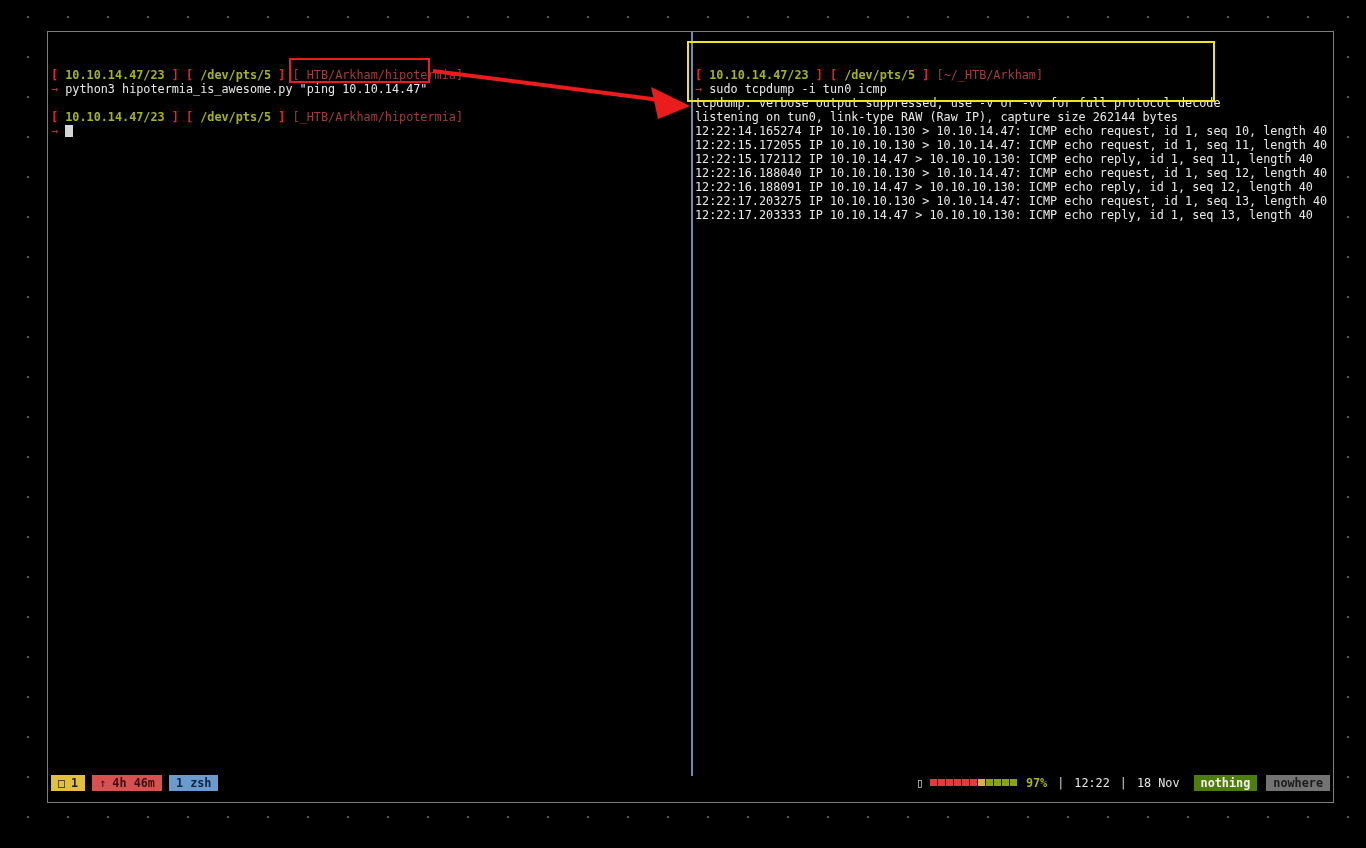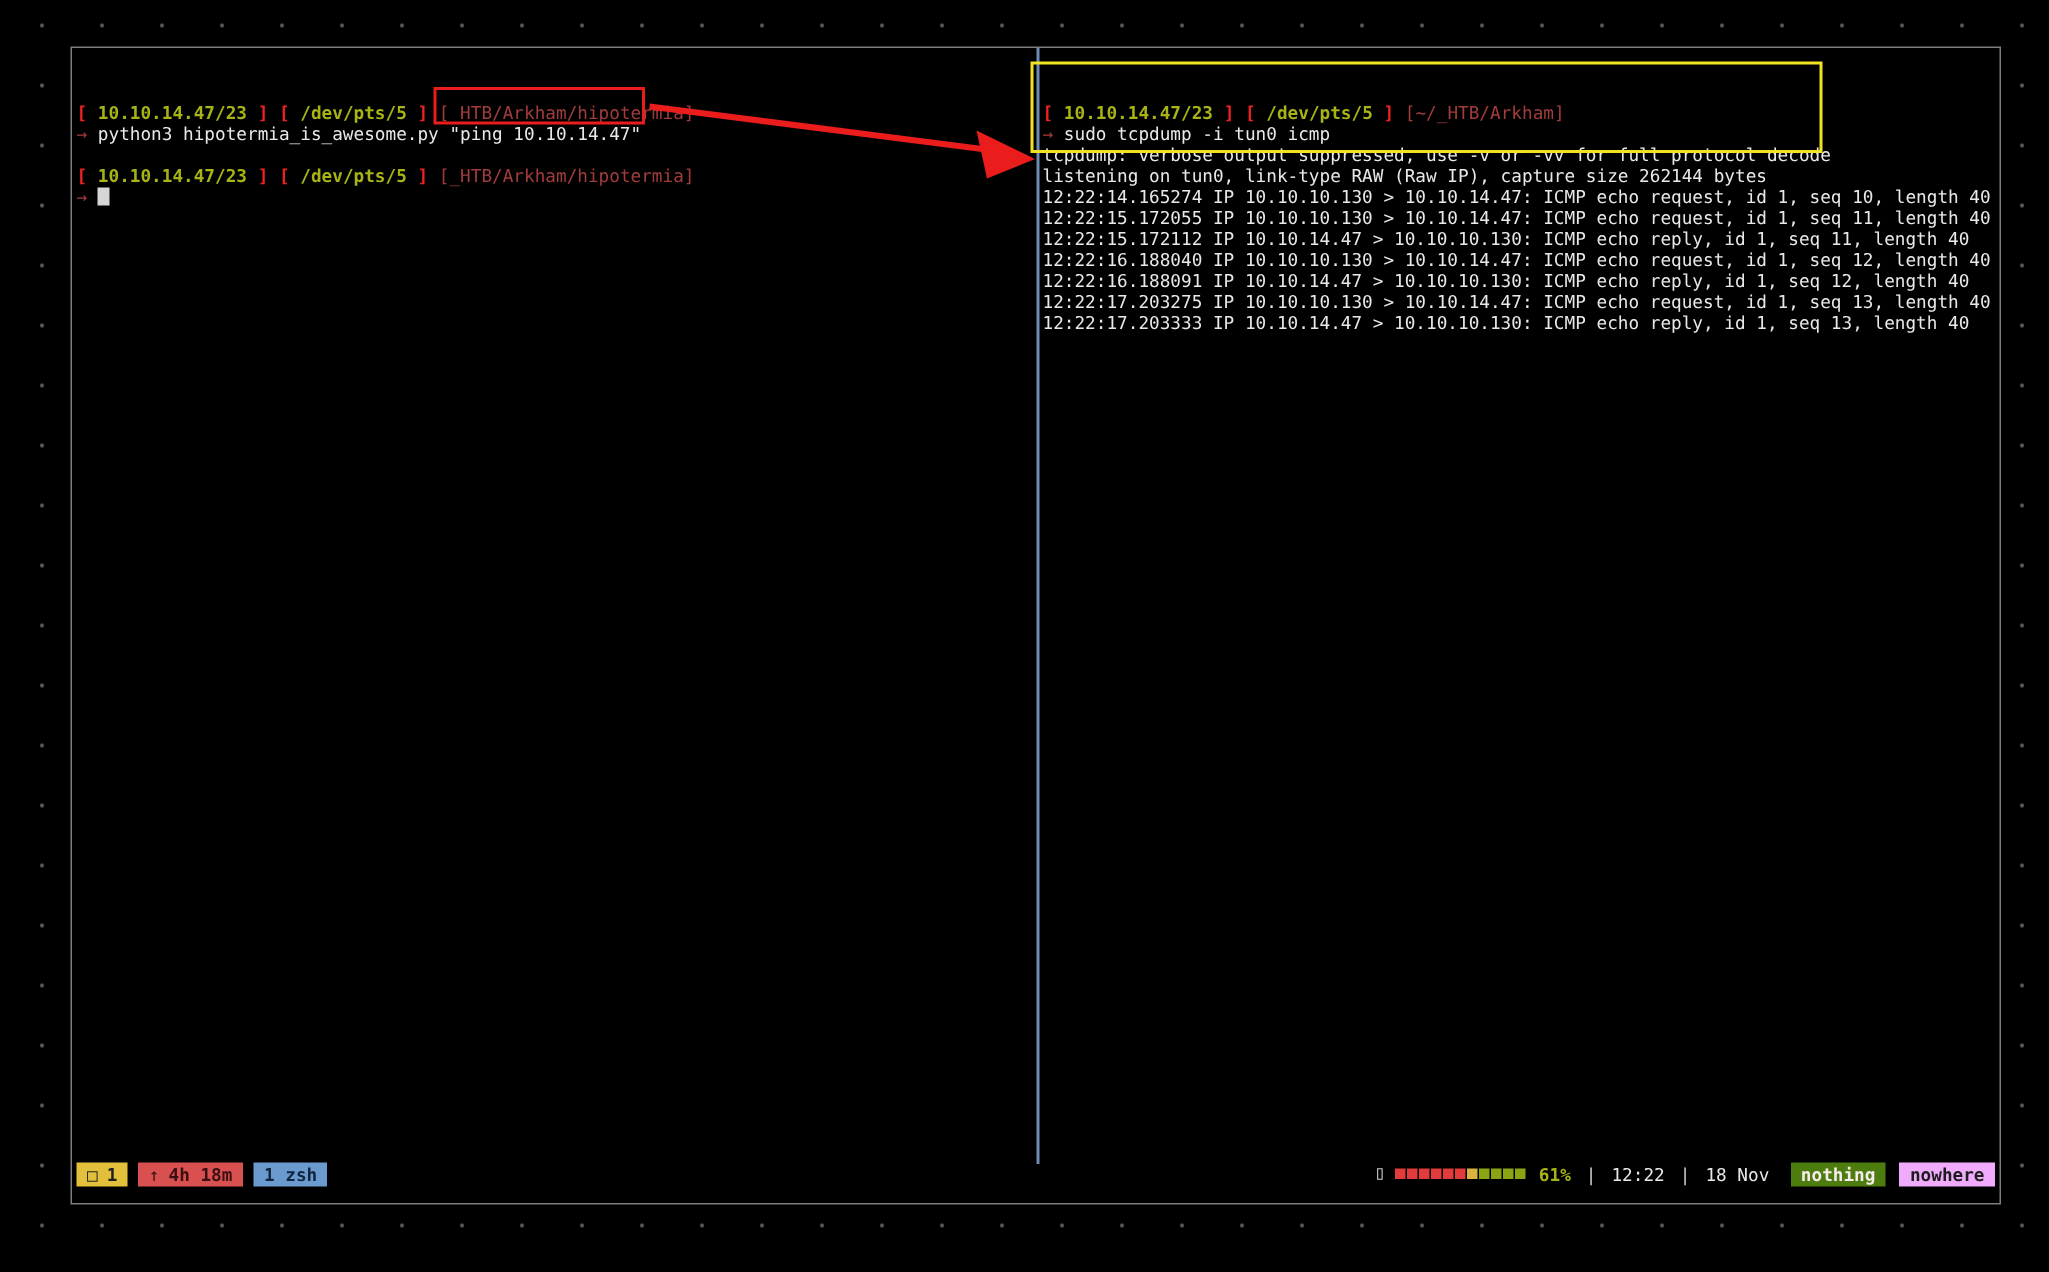--- a/index.html
+++ b/index.html
@@ -45,21 +45,21 @@
   .b-red    { background:#d95050; color:#3c1010; }
   .b-blue   { background:#6b9ace; color:#102540;align-items:center; }
   .b-icon { margin-right:6px; font-weight:normal; }
   .tofu { color:#c8c8c8; font-size:13px; }
   .battery { display:inline-flex; gap:1px; align-items:center; }
   .bblock { display:inline-block; width:7px; height:7px; }
   .pct { color:#a8b414; font-weight:bold; margin-left:3px; }
   .sb-sep { color:#d0d0d0; margin:0 4px; }
   .clock { color:#e8e8e8; }
   .b-nothing { background:#4d7c0f; color:#f7ecec; margin-left:8px; }
-  .b-nowhere { background:#f0abfc; color:#1c1c1c; margin-left:3px; }
+  .b-nowhere { background:#737373; color:#1c1c1c; margin-left:3px; }
 
   
   .ann { position:absolute; z-index:10; pointer-events:none; }
   .red-box    { left:289px; top:58px; width:141px; height:25px; border:2px solid #ea1c1c; }
   .yellow-box { left:687px; top:41px; width:528px; height:61px; border:2px solid #f0e422; }
   svg.arrow-overlay { position:absolute; left:0; top:0; z-index:10; pointer-events:none; }
 </style>
 </head>
 <body>
 
@@ -90,42 +90,42 @@
   </div>
 
   <div class="statusbar">
     <div class="sb-left">
       <span class="badge b-yellow">
           <span class="b-icon">□</span>
           <span>1</span>
         </span>
       <span class="badge b-red">
           <span class="b-icon">↑</span>
-          <span>4h 18m</span>
+          <span>4h 46m</span>
         </span>
       <span class="badge b-blue">
           <span>1 zsh</span>
         </span>
     </div>
     <div class="sb-right">
       <span class="tofu">▯</span>
       <span class="battery">
           <span class="bblock" style="background:#e23b3b"></span>
           <span class="bblock" style="background:#e23b3b"></span>
           <span class="bblock" style="background:#e23b3b"></span>
           <span class="bblock" style="background:#e23b3b"></span>
           <span class="bblock" style="background:#e23b3b"></span>
           <span class="bblock" style="background:#e23b3b"></span>
           <span class="bblock" style="background:#d9b342"></span>
           <span class="bblock" style="background:#8aa414"></span>
           <span class="bblock" style="background:#8aa414"></span>
           <span class="bblock" style="background:#8aa414"></span>
           <span class="bblock" style="background:#8aa414"></span>
         </span>
-      <span class="pct">61%</span>
+      <span class="pct">97%</span>
       <span class="sb-sep">|</span>
       <span class="clock">12:22</span>
       <span class="sb-sep">|</span>
       <span class="clock">18 Nov</span>
       <span class="badge b-nothing">nothing</span>
       <span class="badge b-nowhere">nowhere</span>
     </div>
   </div>
 
 </div>

